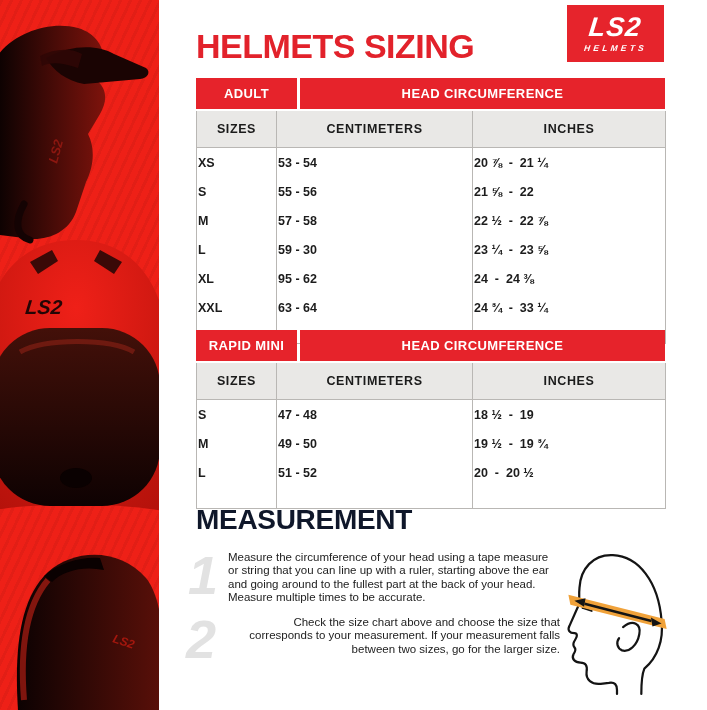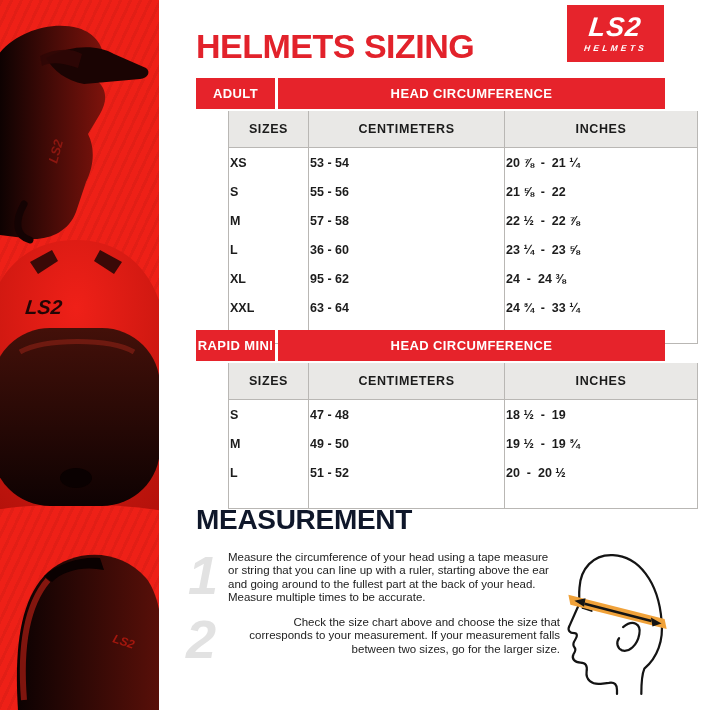--- a/index.html
+++ b/index.html
@@ -23,24 +23,24 @@
   .logo .l1{font-size:27px;font-weight:800;font-style:italic;letter-spacing:1px;line-height:1;transform:skewX(-6deg);}
   .logo .l2{font-size:8.5px;font-weight:700;font-style:italic;letter-spacing:3.2px;margin-top:2px;transform:skewX(-6deg);}
 
   
   .tbl-block{position:absolute;left:37px;width:469px;}
   .tbl-block.adult{top:78px;}
   .tbl-block.mini{top:330px;}
   .band{display:flex;height:31px;margin-bottom:2px;}
   .band .cell{background:#e6232b;color:#fff;display:flex;align-items:center;justify-content:center;
     font-size:13px;font-weight:700;letter-spacing:.4px;}
-  .band .c1{width:79px;margin-right:3px;}
+  .band .c1{width:101px;margin-right:3px;}
   .band .c2{flex:1;}
   table.size{border-collapse:collapse;width:469px;table-layout:fixed;
-    border-left:1px solid #b9b7b4;border-right:1px solid #b9b7b4;border-bottom:1px solid #b9b7b4;margin-left:32px;}
+    border-left:1px solid #b9b7b4;border-right:1px solid #b9b7b4;border-bottom:1px solid #b9b7b4;}
   table.size col.c1{width:80px;} table.size col.c2{width:196px;} table.size col.c3{width:193px;}
   table.size th{background:#e9e8e6;height:34px;font-size:12.5px;font-weight:700;letter-spacing:.6px;
     color:#1b1b1b;border:1px solid #b9b7b4;border-top:none;}
   table.size td{height:27px;text-align:left;font-size:12.5px;font-weight:600;color:#1c1c1c;
     border-left:1px solid #b9b7b4;border-right:1px solid #b9b7b4;}
   table.size td.in{white-space:pre;}
   table.size tr.filler td{height:19px;}
 
   
   .m-title{position:absolute;left:37px;top:504px;margin:0;font-size:28px;font-weight:800;
@@ -148,21 +148,21 @@
             <td>55 - 56</td>
             <td class="in">21 ⅝  -  22</td>
           </tr>
           <tr>
             <td>M</td>
             <td>57 - 58</td>
             <td class="in">22 ½  -  22 ⅞</td>
           </tr>
           <tr>
             <td>L</td>
-            <td>36 - 60</td>
+            <td>59 - 30</td>
             <td class="in">23 ¼  -  23 ⅝</td>
           </tr>
           <tr>
             <td>XL</td>
             <td>95 - 62</td>
             <td class="in">24  -  24 ⅜</td>
           </tr>
           <tr>
             <td>XXL</td>
             <td>63 - 64</td>

